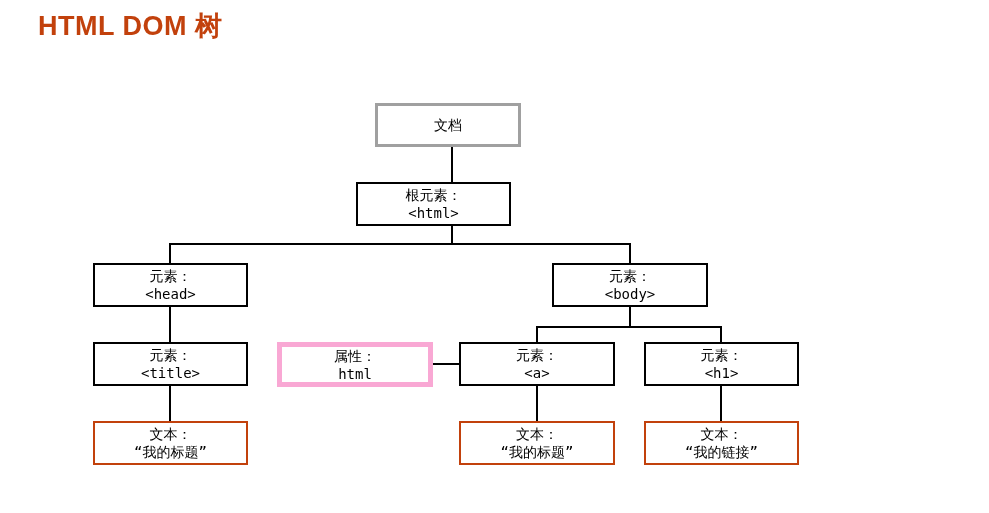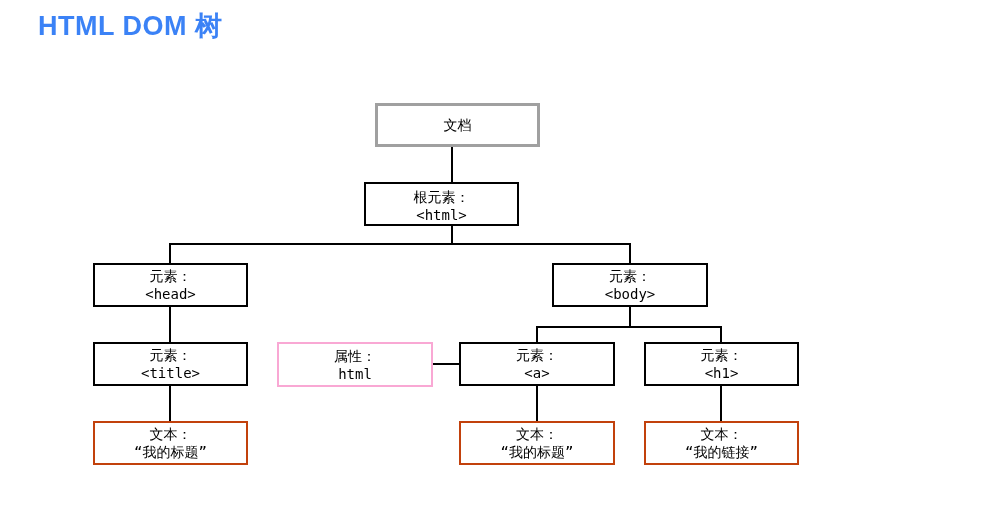--- a/index.html
+++ b/index.html
@@ -14,42 +14,42 @@
     height: 513px;
     background: #ffffff;
     overflow: hidden;
   }
   .page-title {
     position: absolute;
     left: 38px;
     top: 8px;
     font-size: 27px;
     font-weight: 700;
-    color: #3b82f6;
+    color: #c2410c;
     letter-spacing: 0.5px;
     white-space: nowrap;
   }
   .box {
     position: absolute;
     background: #ffffff;
     display: flex;
     flex-direction: column;
     align-items: center;
     justify-content: center;
     text-align: center;
     font-family: "DejaVu Sans Mono", "DejaVu Sans", monospace, sans-serif;
     font-size: 14px;
     line-height: 18px;
     color: #000000;
     box-sizing: border-box;
   }
   .box.element   { border: 2px solid #000000; }
   .box.document  { border: 3px solid #a0a0a0; }
   .box.textnode  { border: 2px solid #c2410c; }
-  .box.attribute { border: 2px solid #f9a8d4; }
+  .box.attribute { border: 5px solid #f9a8d4; }
   .vline, .hline {
     position: absolute;
     background: #000000;
   }
 </style>
 </head>
 <body>
 
 <div class="stage">
 
@@ -63,25 +63,25 @@
   <div class="vline" style="left:169px; top:307px; width:2px; height:35px;"></div>
   <div class="vline" style="left:169px; top:386px; width:2px; height:35px;"></div>
   <div class="vline" style="left:629px; top:307px; width:2px; height:20px;"></div>
   <div class="hline" style="left:536px; top:326px; width:186px; height:2px;"></div>
   <div class="vline" style="left:536px; top:326px; width:2px; height:16px;"></div>
   <div class="vline" style="left:720px; top:326px; width:2px; height:16px;"></div>
   <div class="hline" style="left:432px; top:363px; width:28px; height:2px;"></div>
   <div class="vline" style="left:536px; top:386px; width:2px; height:35px;"></div>
   <div class="vline" style="left:720px; top:386px; width:2px; height:35px;"></div>
 
-  <div class="box document" style="left:375px; top:103px; width:165px; height:44px;">
+  <div class="box document" style="left:375px; top:103px; width:146px; height:44px;">
     <span>文档</span>
   </div>
 
-  <div class="box element" style="left:364px; top:182px; width:155px; height:44px;justify-content:flex-end;">
+  <div class="box element" style="left:356px; top:182px; width:155px; height:44px;">
     <span>根元素：</span>
     <span>&lt;html&gt;</span>
   </div>
 
   <div class="box element" style="left:93px; top:263px; width:155px; height:44px;">
     <span>元素：</span>
     <span>&lt;head&gt;</span>
   </div>
 
   <div class="box element" style="left:552px; top:263px; width:156px; height:44px;">

